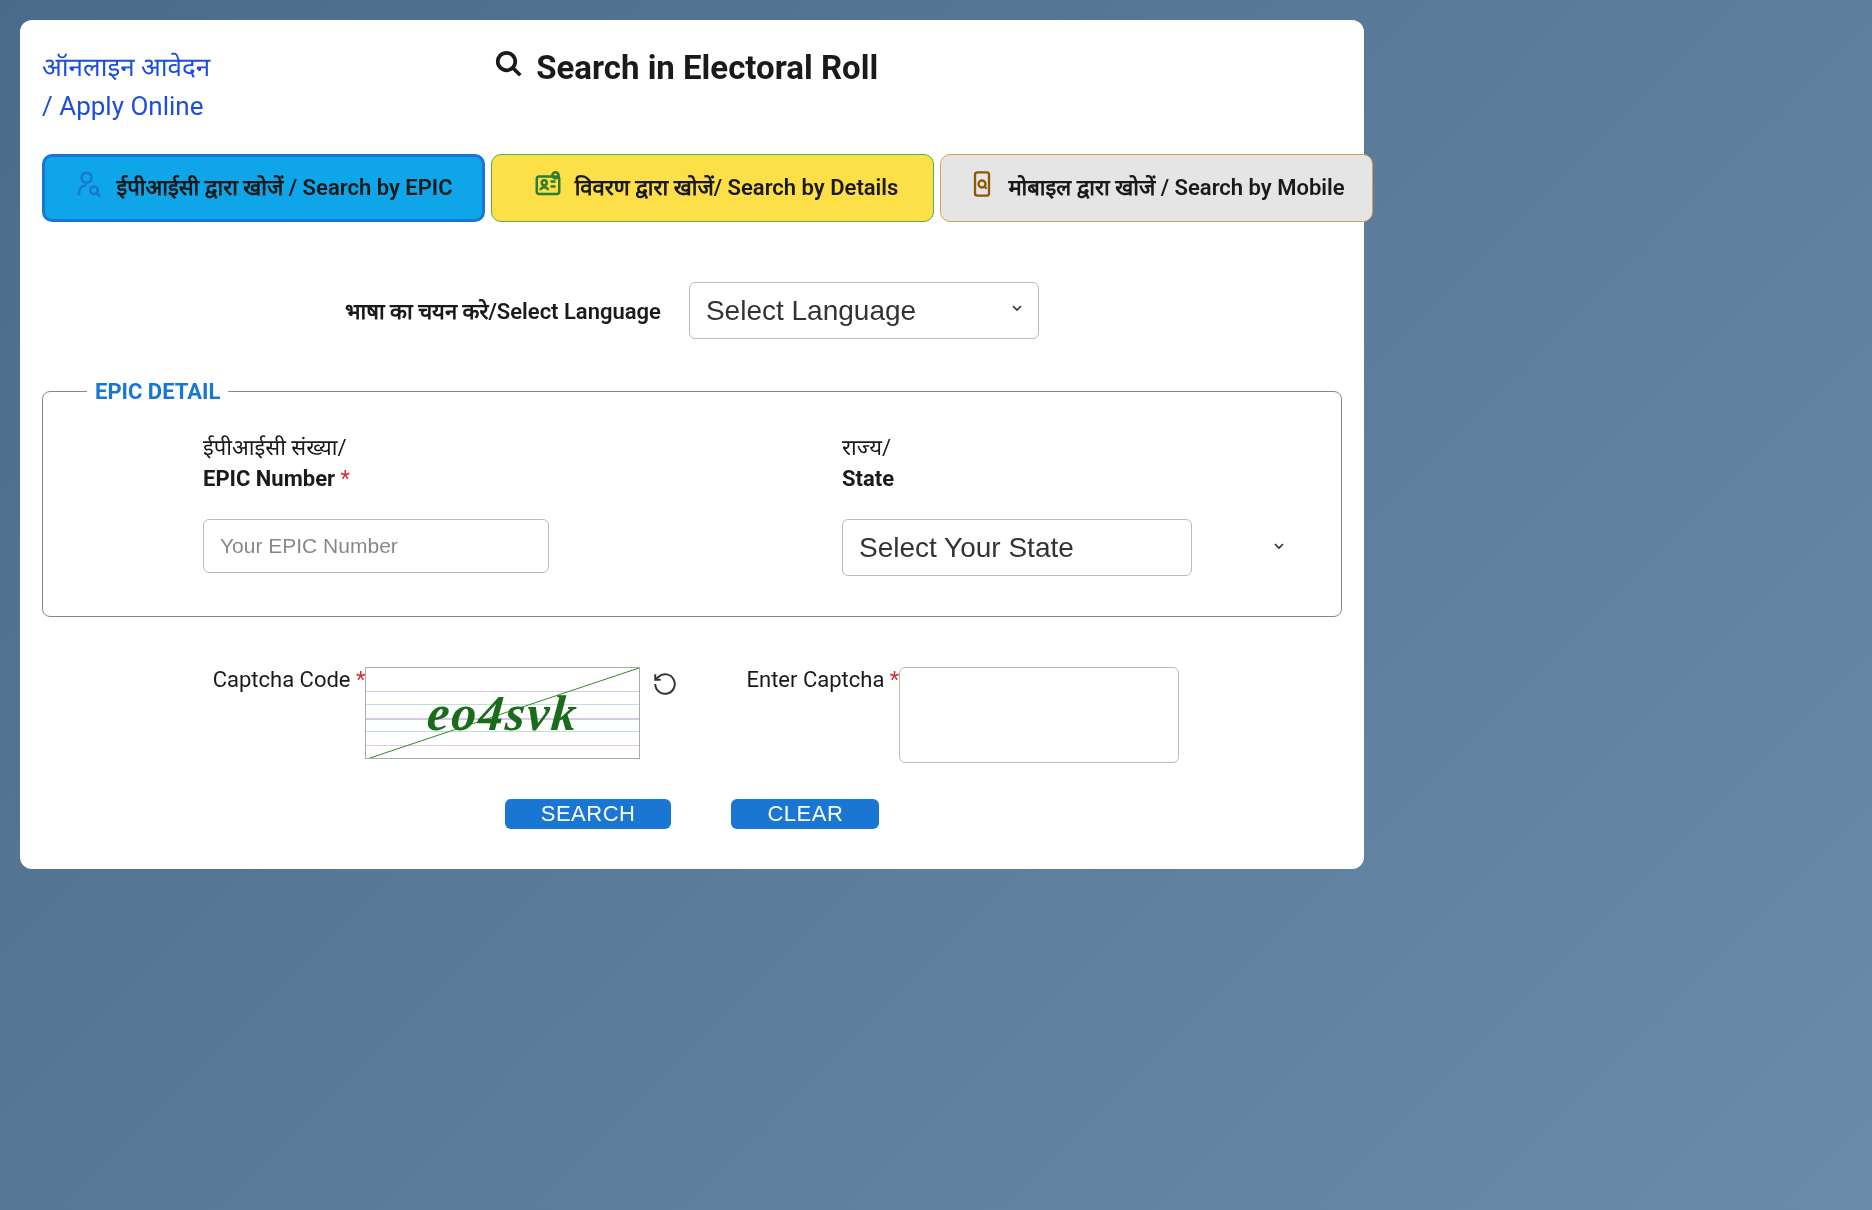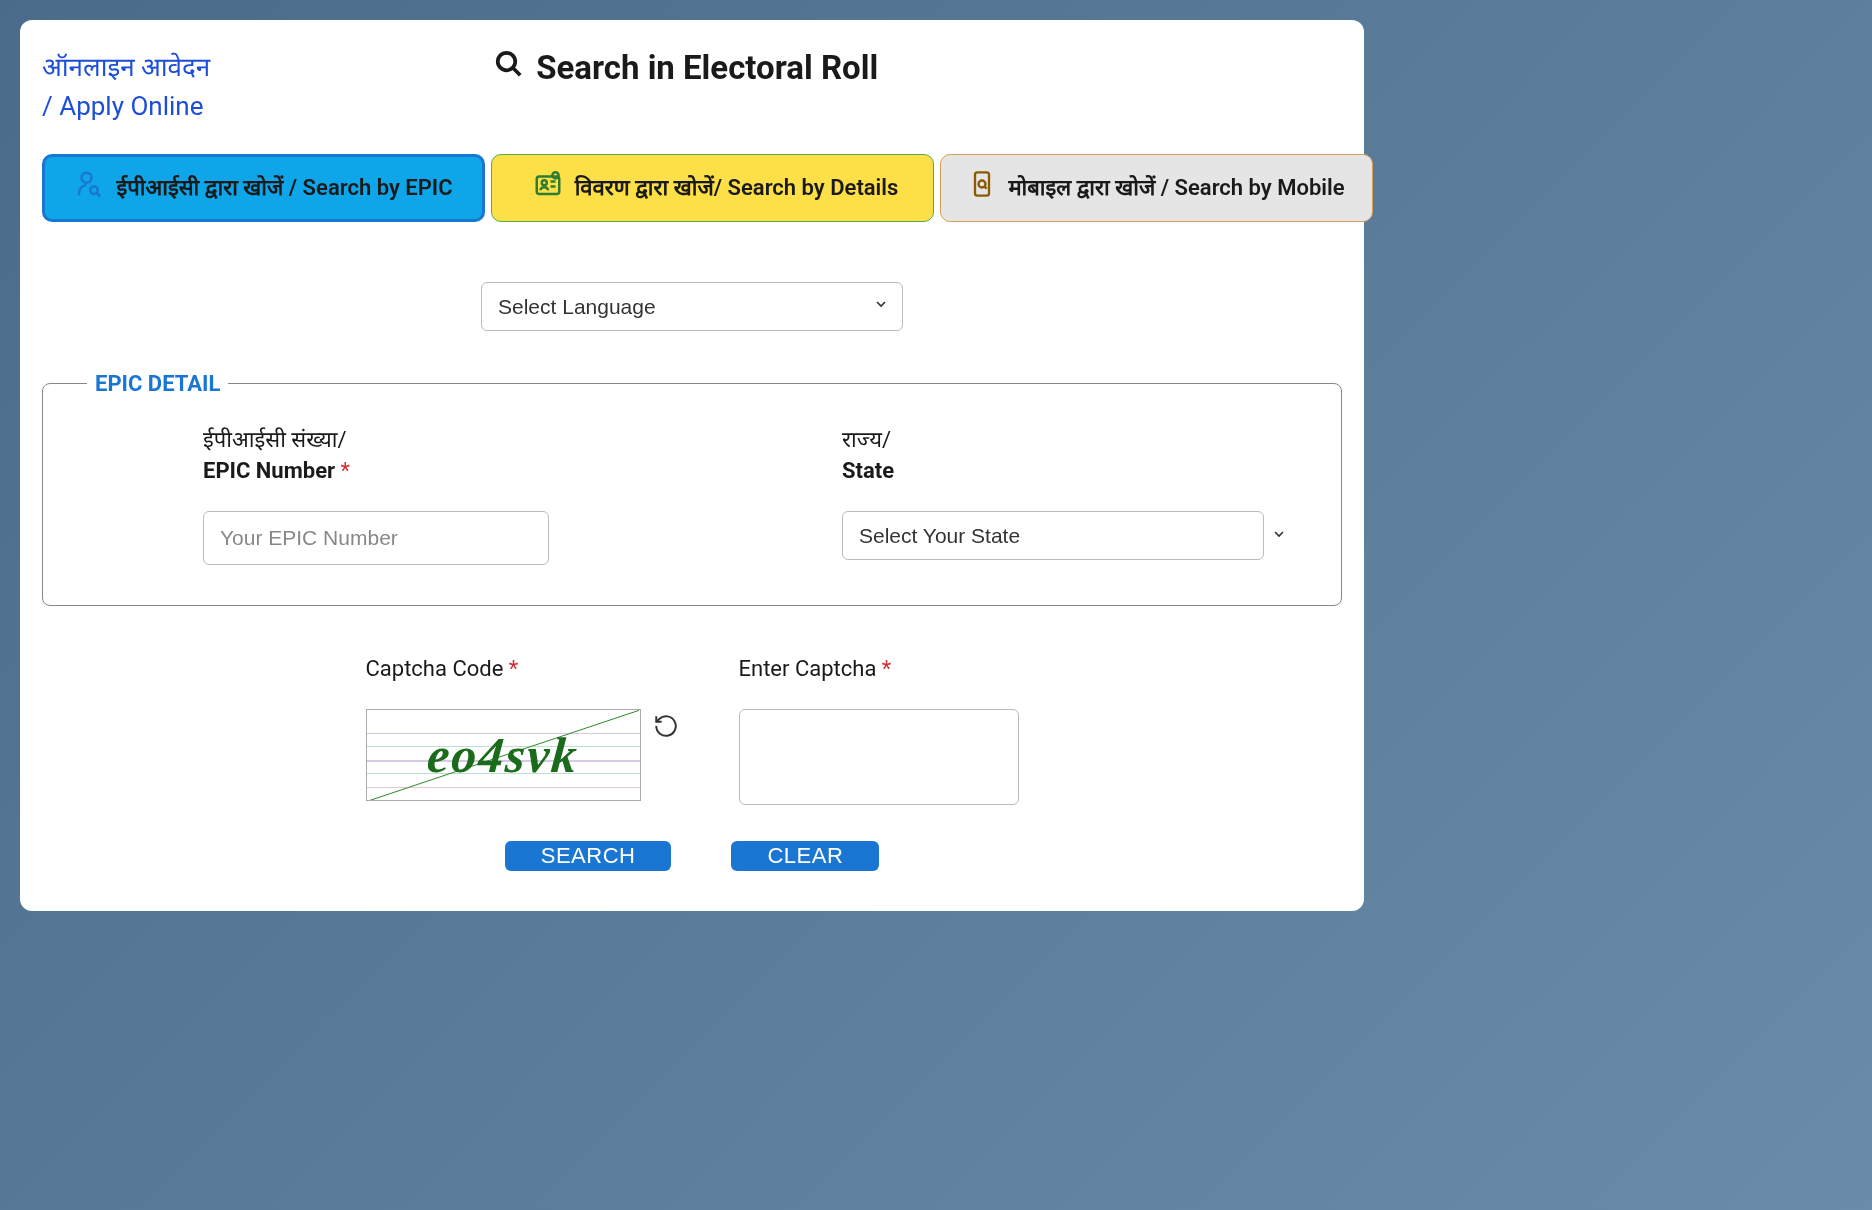--- a/index.html
+++ b/index.html
@@ -119,23 +119,23 @@
   position: relative;
 }
 
 .select {
   appearance: none;
   -webkit-appearance: none;
   background: #fff;
   border: 1px solid #bbb;
   border-radius: 6px;
   padding: 12px 44px 12px 16px;
-  font-size: 21px;
+  font-size: 28px;
   color: #333;
-  width: 422px;
+  width: 350px;
   cursor: pointer;
 }
 
 .select-chevron {
   position: absolute;
   right: 14px;
   top: 50%;
   transform: translateY(-50%);
   pointer-events: none;
 }
@@ -209,21 +209,22 @@
 .captcha-section {
   display: flex;
   gap: 60px;
   margin-top: 50px;
   justify-content: center;
   align-items: flex-start;
 }
 
 .captcha-col {
   display: flex;
-  flex-direction: column;
+  flex-direction: row;
+  margin-left: 8px;
 }
 
 .captcha-label {
   font-size: 22px;
   color: #1a1a1a;
   margin-bottom: 28px;
 }
 
 .captcha-img-row {
   display: flex;
@@ -353,20 +354,21 @@
           <rect x="6" y="2" width="12" height="20" rx="2"></rect>
           <circle cx="12" cy="12" r="3"></circle>
           <line x1="14" y1="14" x2="16" y2="16"></line>
         </svg>
       </span>
       <span>मोबाइल द्वारा खोजें / Search by Mobile</span>
     </div>
   </div>
 
   <div class="lang-row">
+    <div class="lang-label">भाषा का चयन करे/Select Language</div>
     <div class="select-wrap">
       <select class="select">
         <option>Select Language</option>
       </select>
       <span class="select-chevron">
         <svg width="16" height="16" viewBox="0 0 24 24" fill="none" stroke="#333" stroke-width="2.5">
           <polyline points="6 9 12 15 18 9"></polyline>
         </svg>
       </span>
     </div>

